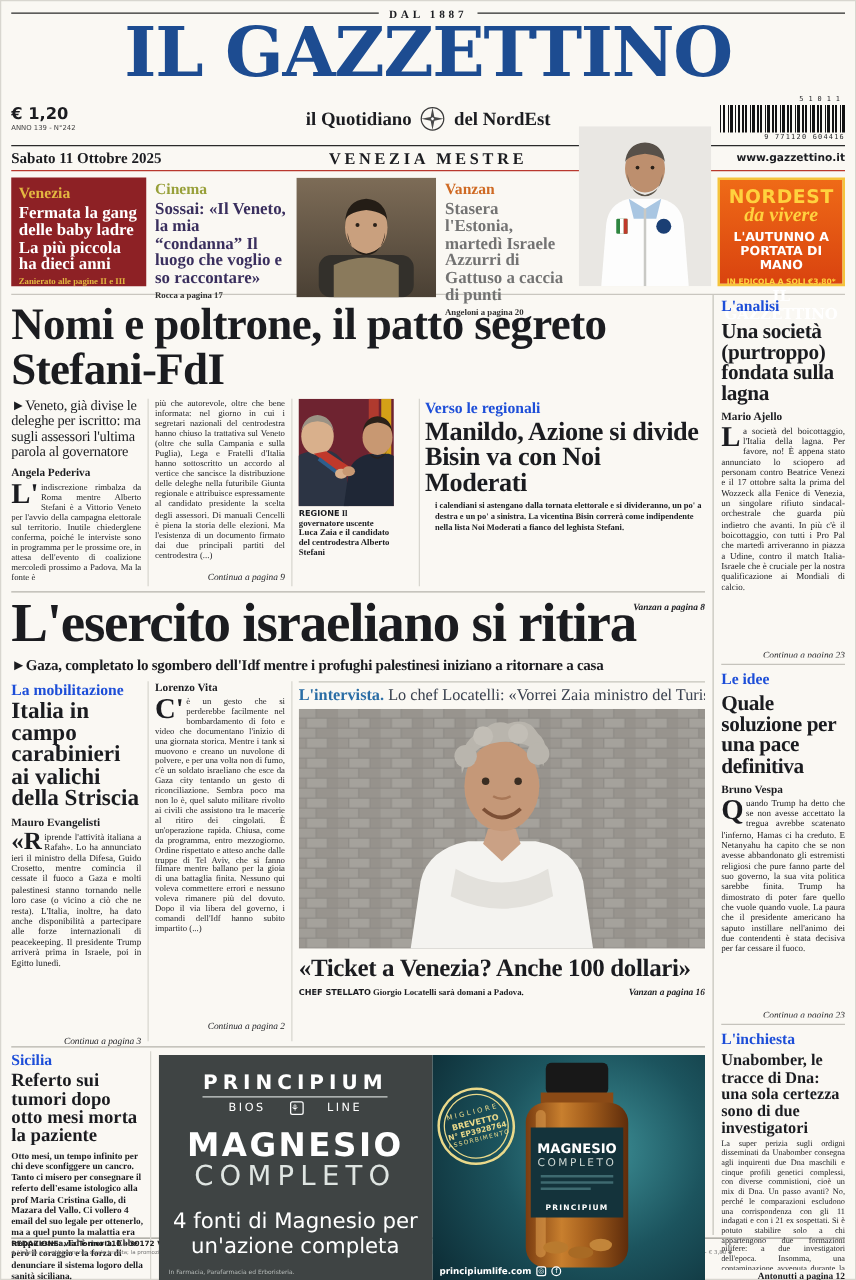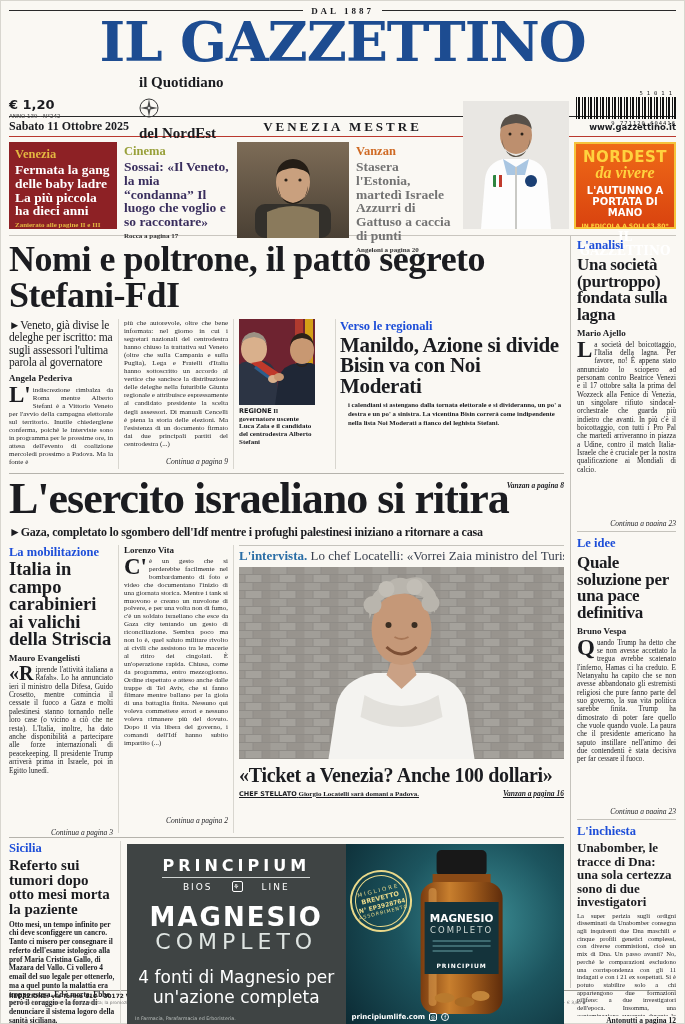--- a/index.html
+++ b/index.html
@@ -7,21 +7,21 @@
   .page { width:685px; height:1024px; background:#faf8f3; padding:0 8px; font-family:"Liberation Serif",serif; color:#1b1c20; position:relative; border:1px solid #d8d6cf; }
 
   
   .tagline-row { display:flex; align-items:center; gap:8px; padding-top:4px; height:15px; }
   .tagline-row .rule { flex:1; border-top:1px solid #2a2a2a; }
   .tagline { font:bold 9px "Liberation Serif",serif; letter-spacing:3px; }
   .masthead-title { text-align:center; font-family:"DejaVu Serif",serif; font-weight:bold; font-size:55px; line-height:.95; letter-spacing:-1px; color:#1d4c91; height:58px; }
   .info-row { display:grid; grid-template-columns:130px 1fr 130px; align-items:center; height:42px; }
   .price { font:bold 13px "DejaVu Sans",sans-serif; }
   .issue { font:5.5px "DejaVu Sans",sans-serif; color:#444; margin-top:1px; }
-  .quotidiano { display:flex; align-items:flex-start; justify-content:center; gap:7px; font:bold 15px "Liberation Serif",serif;flex-direction:column; }
+  .quotidiano { display:flex; align-items:flex-end; justify-content:center; gap:7px; font:bold 15px "Liberation Serif",serif; }
   .barcode-block { justify-self:end; text-align:right; }
   .barcode-top { font:5.5px "DejaVu Sans Mono",monospace; letter-spacing:4px; text-align:right; }
   .barcode { width:100px; height:22px; background:repeating-linear-gradient(90deg,#111 0 1px,transparent 1px 2px,#111 2px 4px,transparent 4px 6px); margin:1px 0 1px auto; }
   .barcode-num { font:5.5px "DejaVu Sans Mono",monospace; letter-spacing:1px; }
   .date-row { display:grid; grid-template-columns:1fr auto 1fr; align-items:center; border-top:1px solid #2a2a2a; height:20px; }
   .date { font:bold 12px "Liberation Serif",serif; }
   .edition { font:bold 13px "Liberation Serif",serif; letter-spacing:3px; }
   .website { font:bold 8.5px "DejaVu Sans",sans-serif; text-align:right; }
 
   
@@ -83,21 +83,21 @@
   .israel-cols { display:flex; height:288px; }
   .mob-col,.vita-col { width:110px; flex-shrink:0; border-right:1px solid #d8d6cf; padding-right:5px; margin-right:5px; }
   .mob-hl { font:bold 18.5px/.95 "Liberation Serif",serif; margin-top:1px; }
   .small-body { font-size:7.3px; line-height:1.15; text-align:justify; overflow:hidden; }
   .interview { flex:1; min-width:0; }
   .int-head { font:13px "Liberation Serif",serif; color:#39404e; border-top:1px solid #c5c3bc; padding-top:2px; white-space:nowrap; overflow:hidden; }
   .int-head b { color:#2a6da5; }
   .int-photo { margin-top:3px; height:192px; overflow:hidden; }
   .int-photo svg { width:100%; height:100%; display:block; }
   .int-quote { font:bold 20px/1.1 "Liberation Serif",serif; letter-spacing:-.3px; margin-top:5px; white-space:nowrap; overflow:hidden; }
-  .int-caprow { display:flex; justify-content:space-between; align-items:baseline; margin-top:3px;text-decoration:underline; }
+  .int-caprow { display:flex; justify-content:space-between; align-items:baseline; margin-top:3px; }
   .int-cap { font:bold 7px "Liberation Serif",serif; }
   .int-cap .cap-k { font:bold 6.5px "DejaVu Sans",sans-serif; }
   .int-by { font:bold italic 7.5px "Liberation Serif",serif; }
 
   
   .bottom-row { display:flex; height:190px; }
   .sicilia-col { width:112px; flex-shrink:0; border-right:1px solid #d8d6cf; padding-right:5px; margin-right:6px; }
   .sic-hl { font:bold 15px/.98 "Liberation Serif",serif; margin-top:2px; }
   .sic-body { font:bold 7.4px/1.18 "Liberation Serif",serif; margin-top:4px; overflow:hidden; height:128px; }
 

